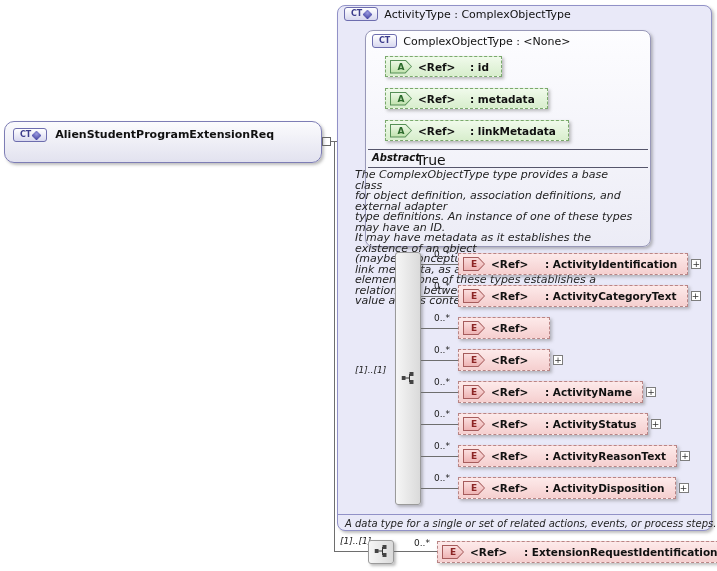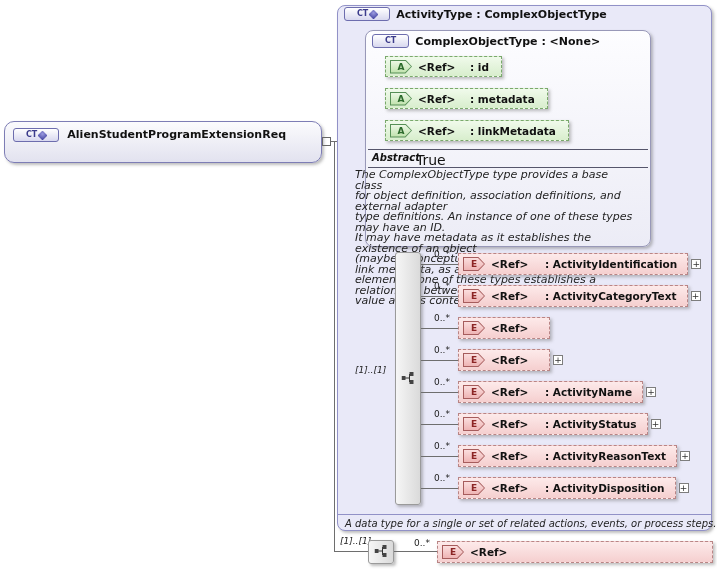--- a/index.html
+++ b/index.html
@@ -12,32 +12,32 @@
   
   .root-box{position:absolute;left:4px;top:121px;width:318px;height:42px;
     border:1.5px solid #7d7db5;border-radius:10px;
     background:linear-gradient(#fbfbfd,#e2e2ef);
     display:flex;align-items:flex-start;padding:6px 8px;gap:8px}
   .root-text{font-size:11px;font-weight:bold;line-height:14px}
 
   
   .ct-icon{display:inline-flex;align-items:center;gap:2px;border:1px solid #6d6dae;
     border-radius:3px;background:linear-gradient(#ffffff,#d8d8ef);
-    padding:1px 12px;height:14px;flex:0 0 auto}
+    padding:1px 6px;height:14px;flex:0 0 auto}
   .ct-txt{font-size:8px;font-weight:bold;color:#3c3c8c;line-height:1}
   .ct-diamond{width:7px;height:7px;border-radius:1px;transform:rotate(45deg);
     background:radial-gradient(circle at 35% 35%, #9a9ae0, #3a3a9a)}
 
   
   .big-box{position:absolute;left:337px;top:5px;width:375px;height:526px;
     background:#e9e9f8;border:1px solid #9191c7;border-radius:8px}
   .base-box{position:absolute;left:365px;top:30px;width:286px;height:217px;
     background:linear-gradient(#fdfdff,#ececf6);border:1px solid #9898b8;border-radius:8px}
   .hdr{position:absolute;display:flex;align-items:center;gap:6px}
-  .hdr-text{font-size:11px;font-weight:bold;white-space:nowrap}
+  .hdr-text{font-size:11px;font-weight:normal;white-space:nowrap}
 
   
   .tag{position:relative;width:22px;height:14px;flex:0 0 auto;display:inline-block}
   .t-outer{position:absolute;inset:0;clip-path:polygon(0 0,70% 0,100% 50%,70% 100%,0 100%)}
   .t-inner{position:absolute;inset:1px;clip-path:polygon(0 0,70% 0,100% 50%,70% 100%,0 100%);
     font-size:9px;font-weight:bold;text-align:center;line-height:12px}
   .tag-a .t-outer{background:#568f56}
   .tag-a .t-inner{background:linear-gradient(#ecf8e5,#bfe2ac);color:#2c6b2c}
   .tag-e .t-outer{background:#a65c5c}
   .tag-e .t-inner{background:linear-gradient(#fbdede,#eeb4b4);color:#8c2525}
@@ -281,13 +281,14 @@
       </svg>
   </span>
 </div>
 <span class="small-label" style="left:414px;top:538px">0..*</span>
 <div class="el-box shadow" style="position:absolute;left:437px;top:541px;min-width:276px">
   <span class="tag tag-e">
       <span class="t-outer"></span>
       <span class="t-inner">E</span>
     </span>
   <span class="ref">&lt;Ref&gt;</span>
+  <span>: ExtensionRequestIdentification</span>
 </div>
 
 </body></html>

